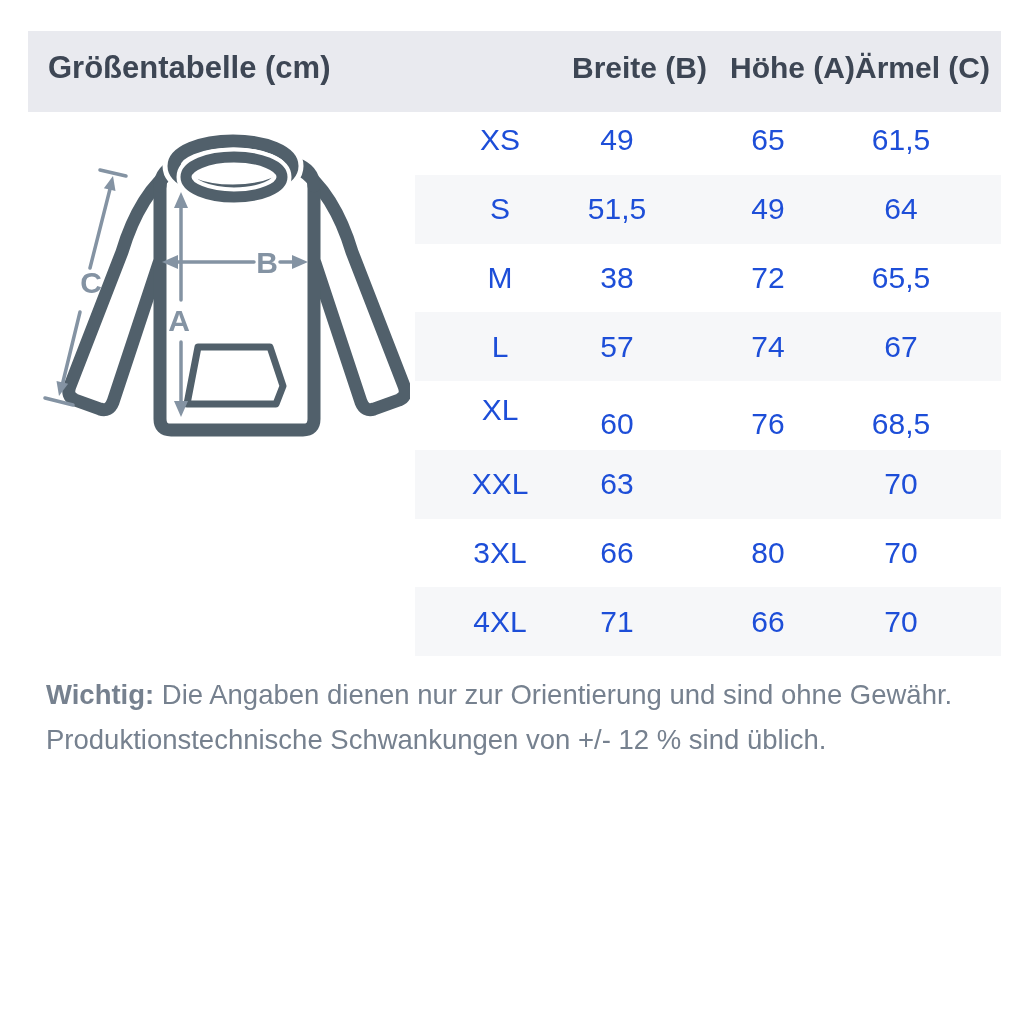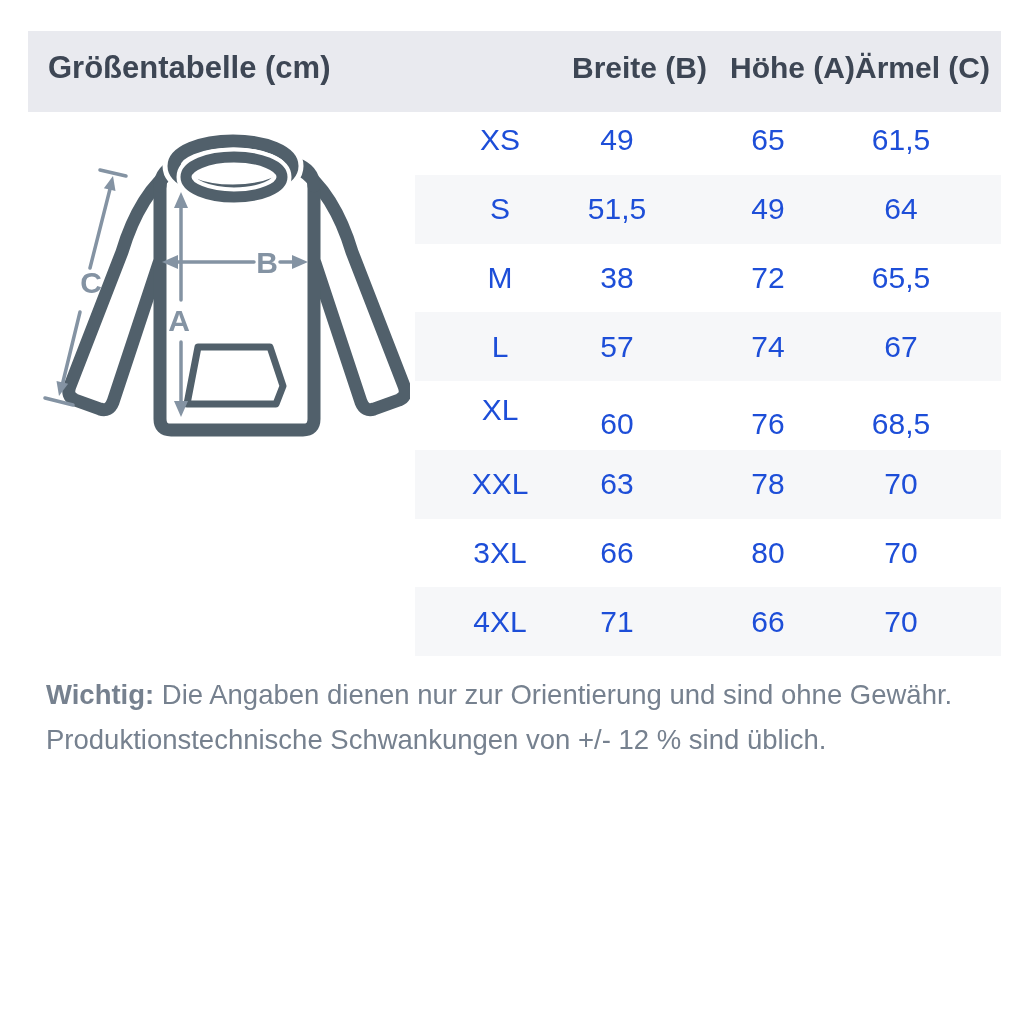--- a/index.html
+++ b/index.html
@@ -155,21 +155,20 @@
   </div>
   <div class="row row-xl">
     <span class="cell c-size">XL</span>
     <span class="cell c-b">60</span>
     <span class="cell c-a">76</span>
     <span class="cell c-c">68,5</span>
   </div>
   <div class="row alt">
     <span class="cell c-size">XXL</span>
     <span class="cell c-b">63</span>
-    <span class="cell c-a">78</span>
     <span class="cell c-c">70</span>
   </div>
   <div class="row">
     <span class="cell c-size">3XL</span>
     <span class="cell c-b">66</span>
     <span class="cell c-a">80</span>
     <span class="cell c-c">70</span>
   </div>
   <div class="row alt">
     <span class="cell c-size">4XL</span>

